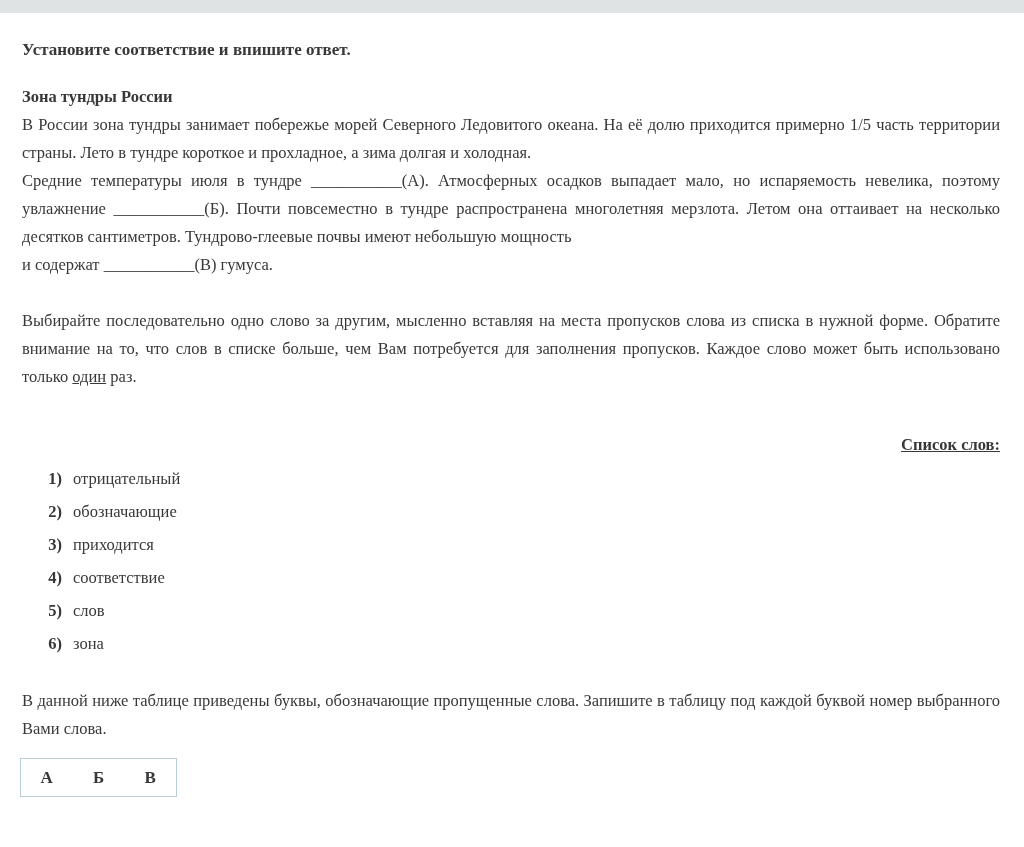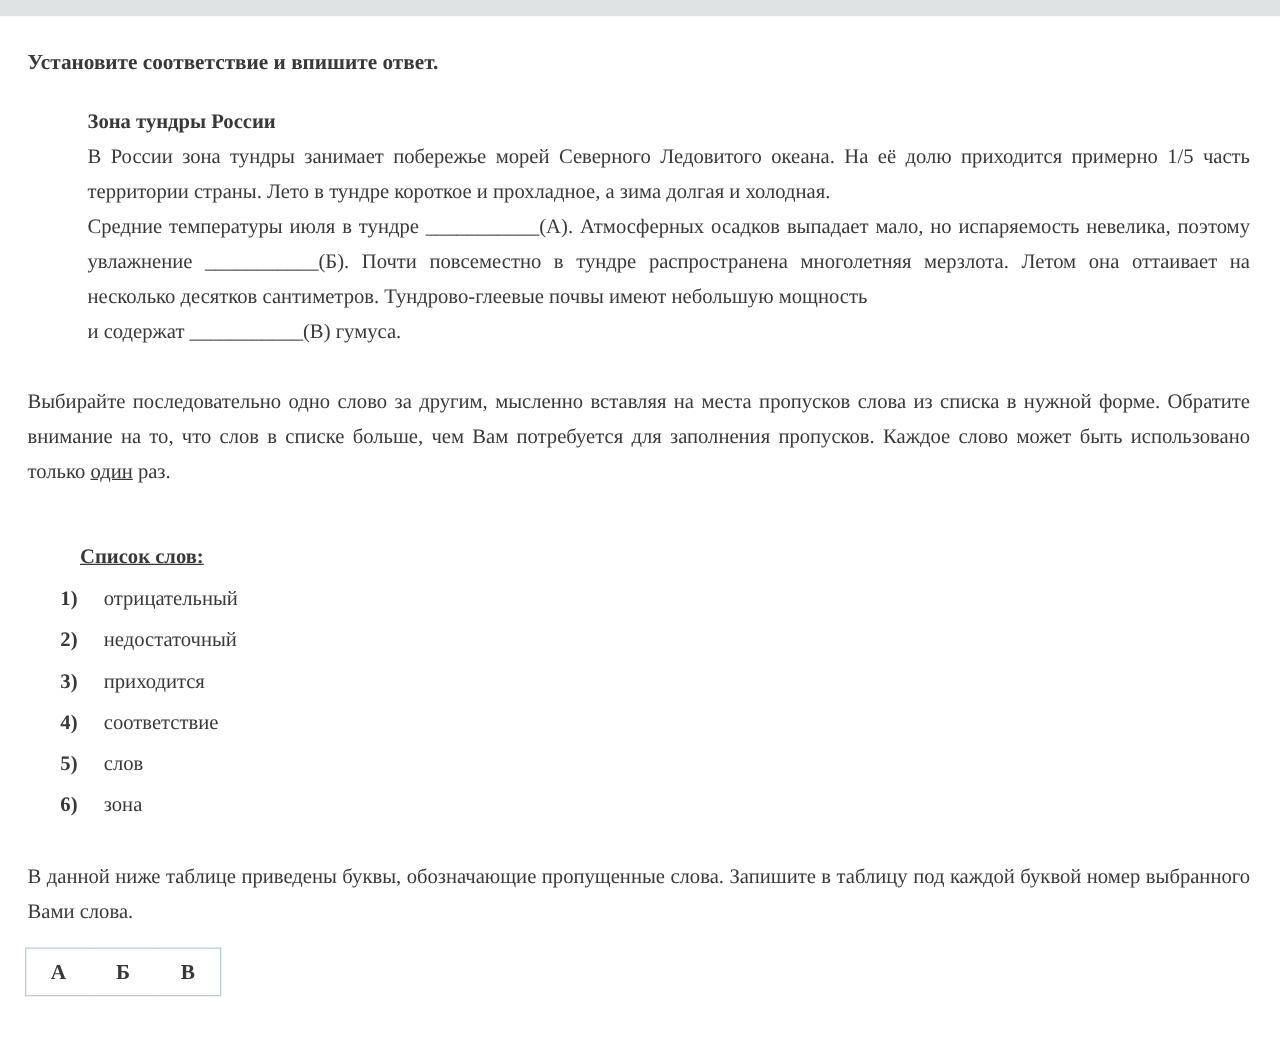--- a/index.html
+++ b/index.html
@@ -16,42 +16,43 @@
   .task-heading {
     font-size: 17px; font-weight: bold;
     margin-top: 12px;
   }
   .para {
     font-size: 16.5px; line-height: 28px;
     text-align: justify;
   }
   .intro-para { margin-top: 25px; }
 
-  .passage-block { margin-top: 23px; margin-left: 48px; }
+  .passage-block { margin-top: 23px; }
   .passage-title { font-size: 16.5px; font-weight: bold; line-height: 28px; }
 
   .instructions-para { margin-top: 28px; }
   .u-word { text-decoration: underline; margin-top: 44px; }
 
   .wordlist-heading {
     margin-top: 44px; margin-left: 42px;
     font-size: 16.5px; font-weight: bold;
     text-decoration: underline;
+    text-align: right;
   }
   .word-list { margin-top: 14px; }
   .word-item {
     display: flex; align-items: baseline;
     height: 33px; font-size: 16.5px;
   }
   .word-num {
     font-weight: bold;
     width: 40px; min-width: 40px;
     text-align: right;
   }
-  .word-label { margin-left: 21px; }
+  .word-label { margin-left: 11px; }
 
   .table-note { margin-top: 20px; }
 
   .answer-table {
     margin-top: 15px; margin-left: -2px;
     border-collapse: collapse;
     border: 1px solid #b9ced3;
   }
   .answer-table th {
     width: 52px; height: 38px;
@@ -79,21 +80,21 @@
 
   <div class="wordlist-heading">Список слов:</div>
 
   <div class="word-list">
     <div class="word-item">
       <span class="word-num">1)</span>
       <span class="word-label">отрицательный</span>
     </div>
     <div class="word-item">
       <span class="word-num">2)</span>
-      <span class="word-label">недостаточный</span>
+      <span class="word-label">обозначающие</span>
     </div>
     <div class="word-item">
       <span class="word-num">3)</span>
       <span class="word-label">приходится</span>
     </div>
     <div class="word-item">
       <span class="word-num">4)</span>
       <span class="word-label">соответствие</span>
     </div>
     <div class="word-item">

